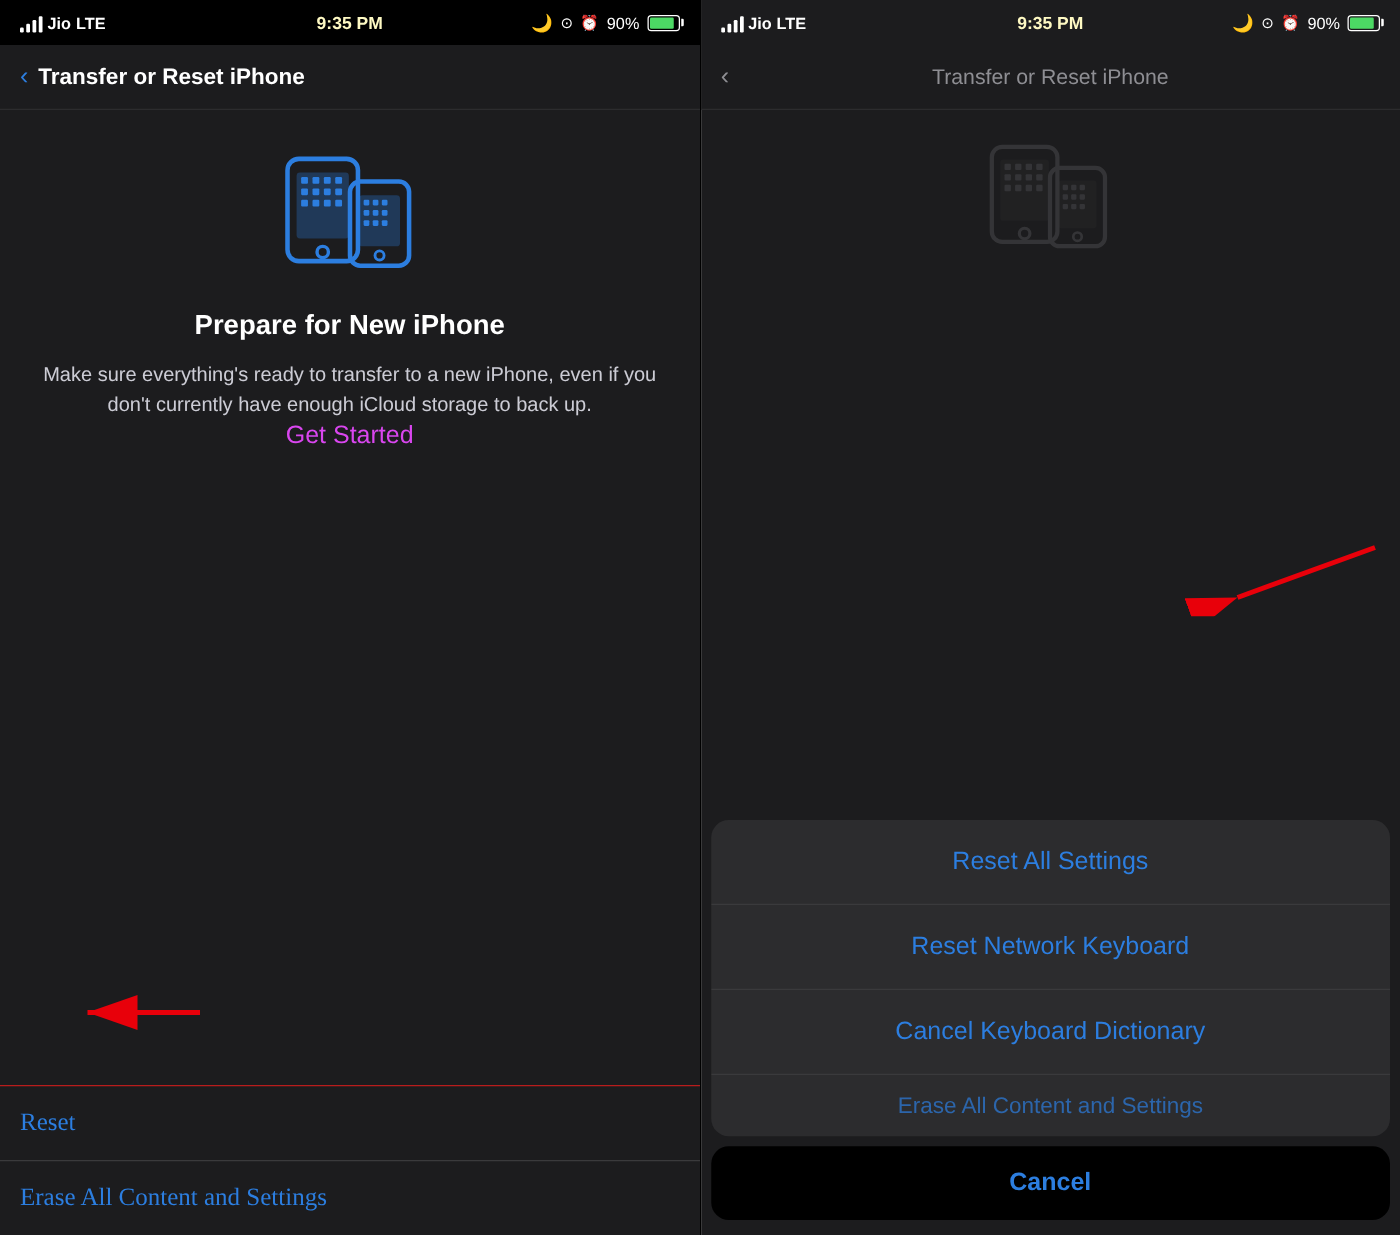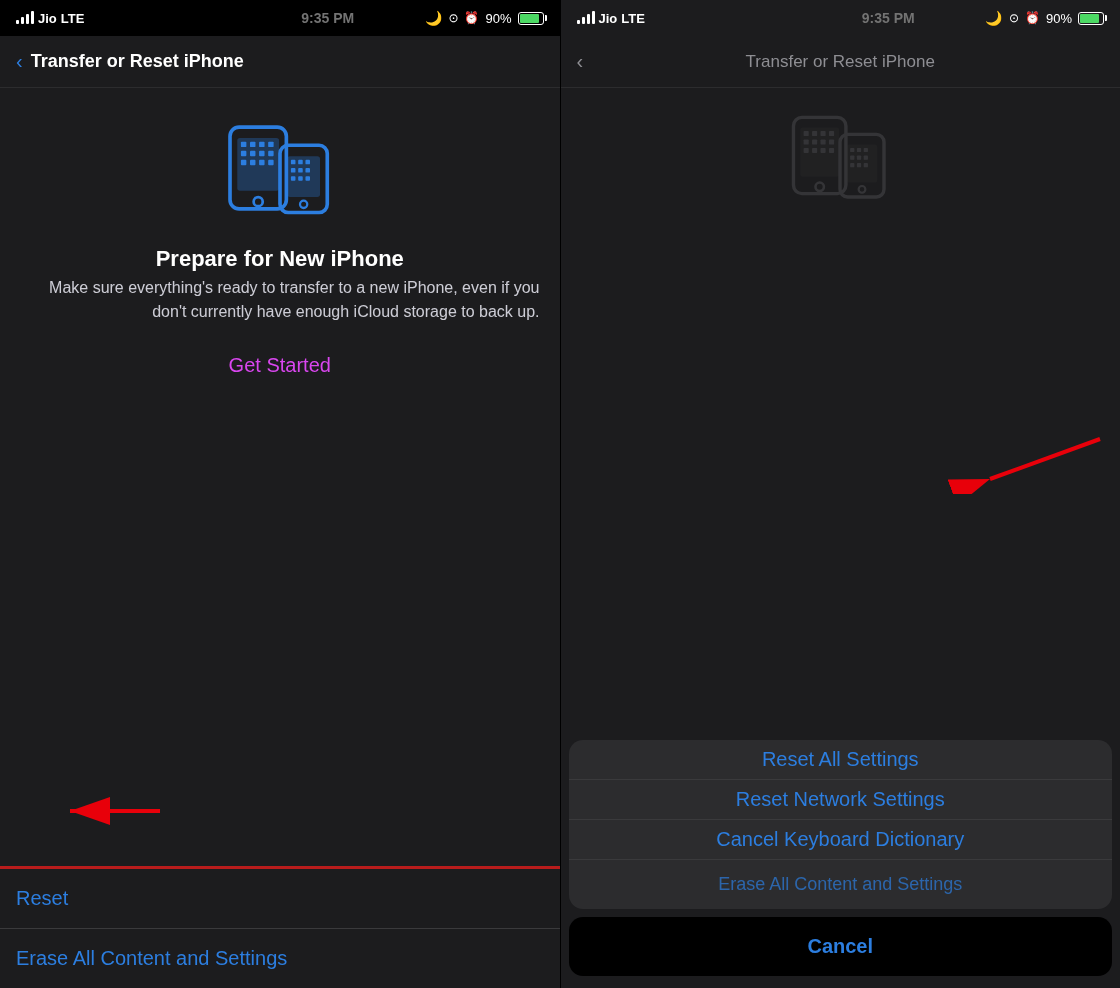--- a/index.html
+++ b/index.html
@@ -16,45 +16,44 @@
       display: flex;
       justify-content: space-between;
       align-items: center;
       padding: 6px 16px;
       background: #000;
       height: 36px;
       flex-shrink: 0;
     }
     .status-bar .left {
       display: flex;
-      align-items: center;
+      align-items: flex-end;
       gap: 4px;
       color: #fff;
       font-size: 13px;
       font-weight: 600;
     }
     .signal-bars {
       display: flex;
       align-items: flex-end;
       gap: 2px;
       height: 12px;
     }
     .signal-bars span {
       background: #fff;
       width: 3px;
       border-radius: 1px;
     }
     .status-bar .center {
-      color: #737373;
+      color: #fef9c3;
       font-size: 14px;
       font-weight: 600;
       position: absolute;
       left: 50%;
       transform: translateX(-50%);
-      margin-left: 48px;
     }
     .status-bar .right {
       display: flex;
       align-items: center;
       gap: 6px;
       color: #fff;
       font-size: 13px;
     }
     .battery {
       display: flex;
@@ -138,40 +137,40 @@
     }
     .phone-icon-svg {
       width: 120px;
       height: 100px;
     }
     .prepare-title {
       color: #fff;
       font-size: 22px;
       font-weight: 700;
       text-align: center;
-      margin-bottom: 4px;
+      margin-bottom: 16px;
     }
     .prepare-desc {
       color: #ebebf5;
       font-size: 16px;
-      text-align: right;
+      text-align: center;
       line-height: 1.5;
-      margin-bottom: 30px;
       opacity: 0.85;
     }
     .get-started-btn {
       color: #d946ef;
       font-size: 20px;
       font-weight: 400;
       cursor: pointer;
     }
 
     
     .left-bottom {
-      border-top: 3px solid #b91c1c;
+      border-top: 1px solid #b91c1c;
+      font-family: Liberation Serif, serif;
     }
     .menu-item {
       padding: 18px 16px;
       border-bottom: 1px solid #3a3a3c;
       color: #2c7ee0;
       font-size: 20px;
       cursor: pointer;
     }
     .menu-item.last {
       border-bottom: none;
@@ -197,21 +196,21 @@
       display: flex;
       flex-direction: column;
       gap: 8px;
     }
     .action-sheet-group {
       background: #2c2c2e;
       border-radius: 14px;
       overflow: hidden;
     }
     .action-sheet-item {
-      padding: 8px 16px;
+      padding: 22px 16px;
       color: #2c7ee0;
       font-size: 20px;
       text-align: center;
       border-bottom: 1px solid #3a3a3c;
       cursor: pointer;
       position: relative;
     }
     .action-sheet-item.last {
       border-bottom: none;
     }
@@ -395,21 +394,21 @@
       <circle cx="91" cy="95" r="4" fill="none" stroke="#636366" stroke-width="2.5"></circle>
     </svg>
   </div>
 
   <div class="action-sheet-overlay">
     <div class="action-sheet-group">
       <div class="action-sheet-item">
         <span>Reset All Settings</span>
       </div>
       <div class="action-sheet-item" style="position:relative;">
-        <span>Reset Network Settings</span>
+        <span>Reset Network Keyboard</span>
       </div>
       <div class="action-sheet-item">
         <span>Cancel Keyboard Dictionary</span>
       </div>
       <div class="erase-partial">Erase All Content and Settings</div>
     </div>
     <div class="action-sheet-cancel">Cancel</div>
   </div>
 
   <div style="position:absolute; bottom:490px; right:10px; pointer-events:none;">

